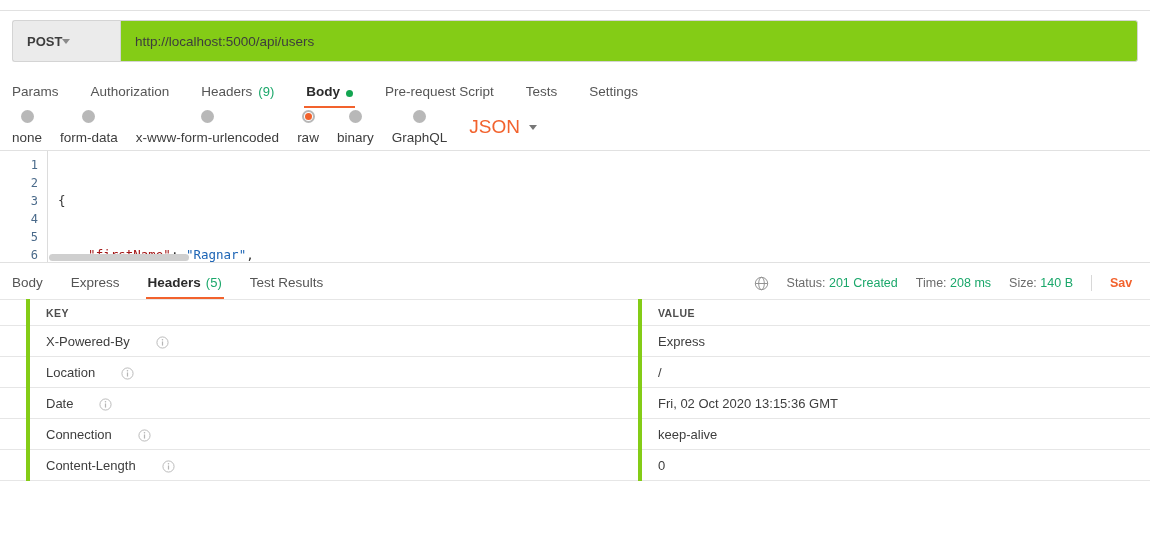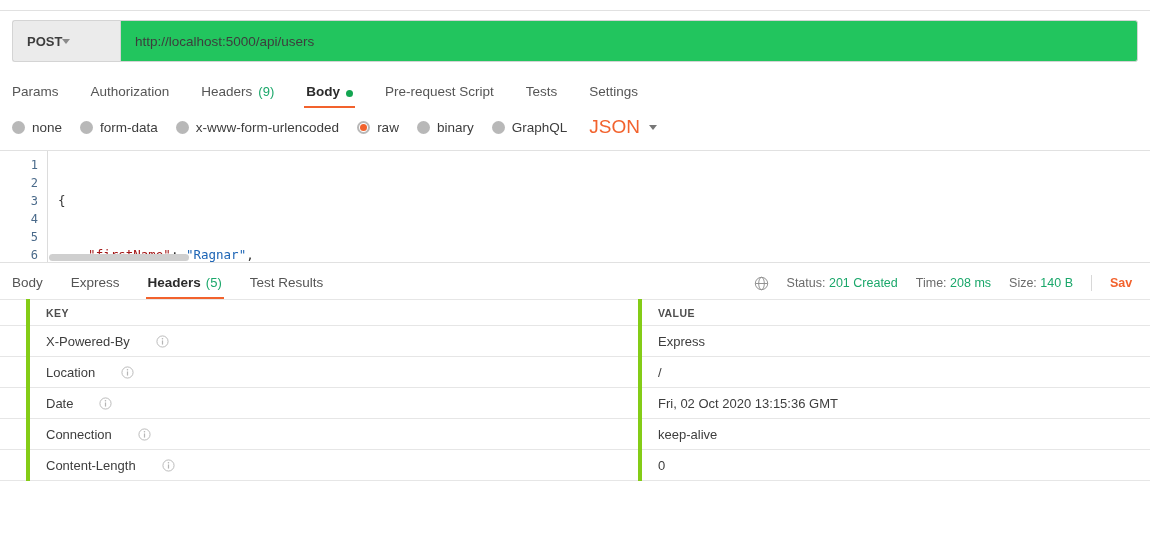--- a/index.html
+++ b/index.html
@@ -29,21 +29,21 @@
     font-weight: bold; font-size: 13px; color: #3d3d3d;
     cursor: pointer;
   }
   .caret-down {
     width: 0; height: 0;
     border-left: 4.5px solid transparent;
     border-right: 4.5px solid transparent;
     border-top: 5px solid #8a8a8a;
   }
   .url-input {
-    flex: 1; background: #22c55e;
+    flex: 1; background: #84cc16;
     border: 1px solid #d4d4d4;
     border-radius: 0 3px 3px 0;
     padding: 0 14px;
     display: flex; align-items: center;
     font-size: 13.5px; color: #3d3d3d;
     cursor: text;
   }
   .send-group { display: flex; margin-left: 14px; }
   .send-btn {
     background: #0d6efd; background: #0f6cdf;
@@ -94,21 +94,21 @@
   }
 
   
   .radio-row {
     display: flex; align-items: center;
     height: 30px; padding: 0 12px; margin-top: 4px;
     gap: 18px;
   }
   .radio-opt {
     display: flex; align-items: center; gap: 7px;
-    font-size: 13.5px; color: #3d3d3d; cursor: pointer;
+    font-size: 13.5px; color: #3d3d3d; cursor: pointer; flex-direction: column;
   }
   .radio-dot {
     width: 13px; height: 13px; border-radius: 50%;
     background: #b8b8b8; display: inline-block; flex: none;
   }
   .radio-opt.selected .radio-dot {
     background: #ffffff; border: 2.5px solid #b8b8b8;
     position: relative;
   }
   .radio-opt.selected .radio-dot::after {
@@ -201,21 +201,21 @@
     border-left: none; border-right: 4px solid #84cc16;
     text-align: left;
     padding: 0 0 0 16px;
     height: 31px;
     font-weight: normal;
   }
   .tbl th { height: 26px; font-size: 10.5px; font-weight: bold; letter-spacing: .4px; color: #4d4d4d; }
   .tbl td { font-size: 13px; color: #3d3d3d; height: 31px; }
   .tbl .c0cell { border-left: none; padding: 0; }
   .tbl tr td:last-child, .tbl tr th:last-child { border-right: none; }
-  .key-cell { display: flex; align-items: center; gap: 26px; }
+  .key-cell { display: flex; align-items: flex-end; gap: 26px; }
   .info-icon { width: 13px; height: 13px; display: block; flex: none; }
 </style>
 </head>
 <body>
 
 <div class="top-rule"></div>
 
 <div class="url-bar">
   <div class="method-select">
     <span>POST</span>

